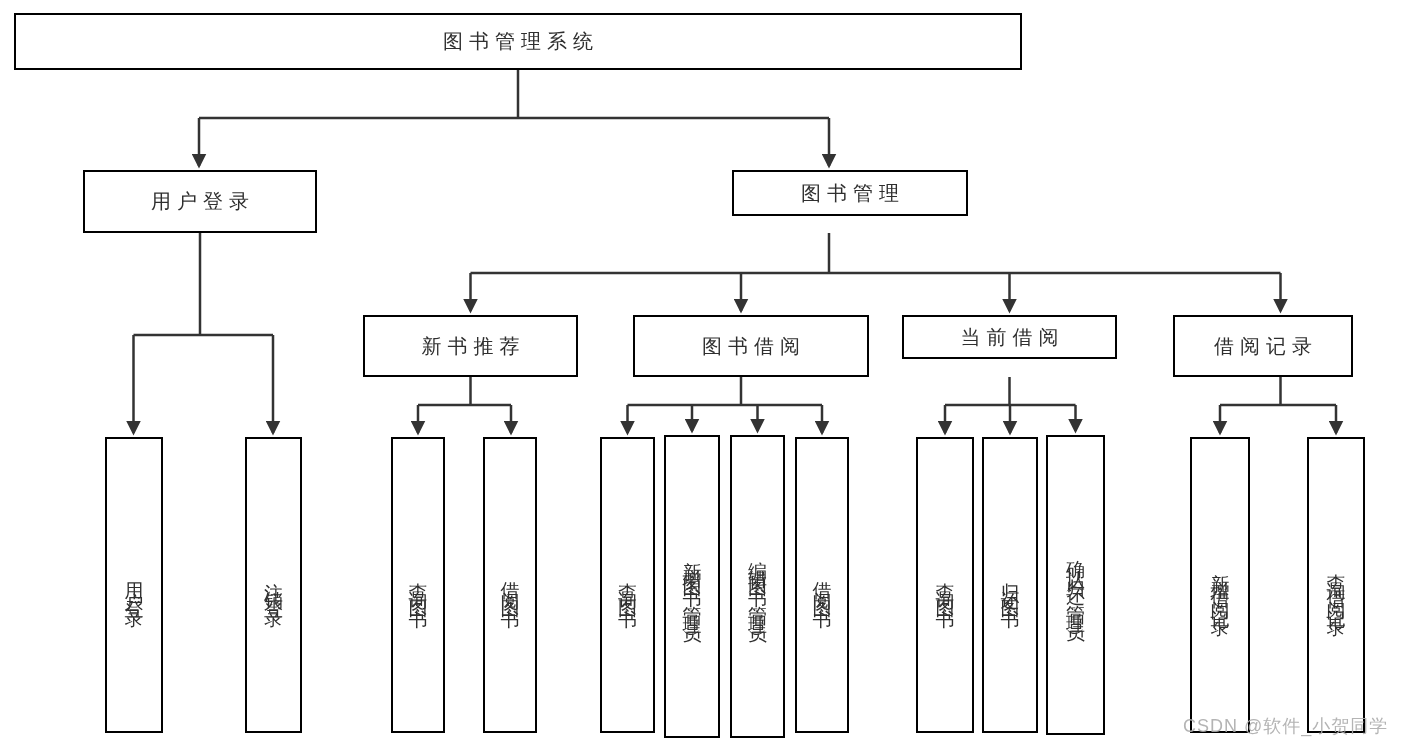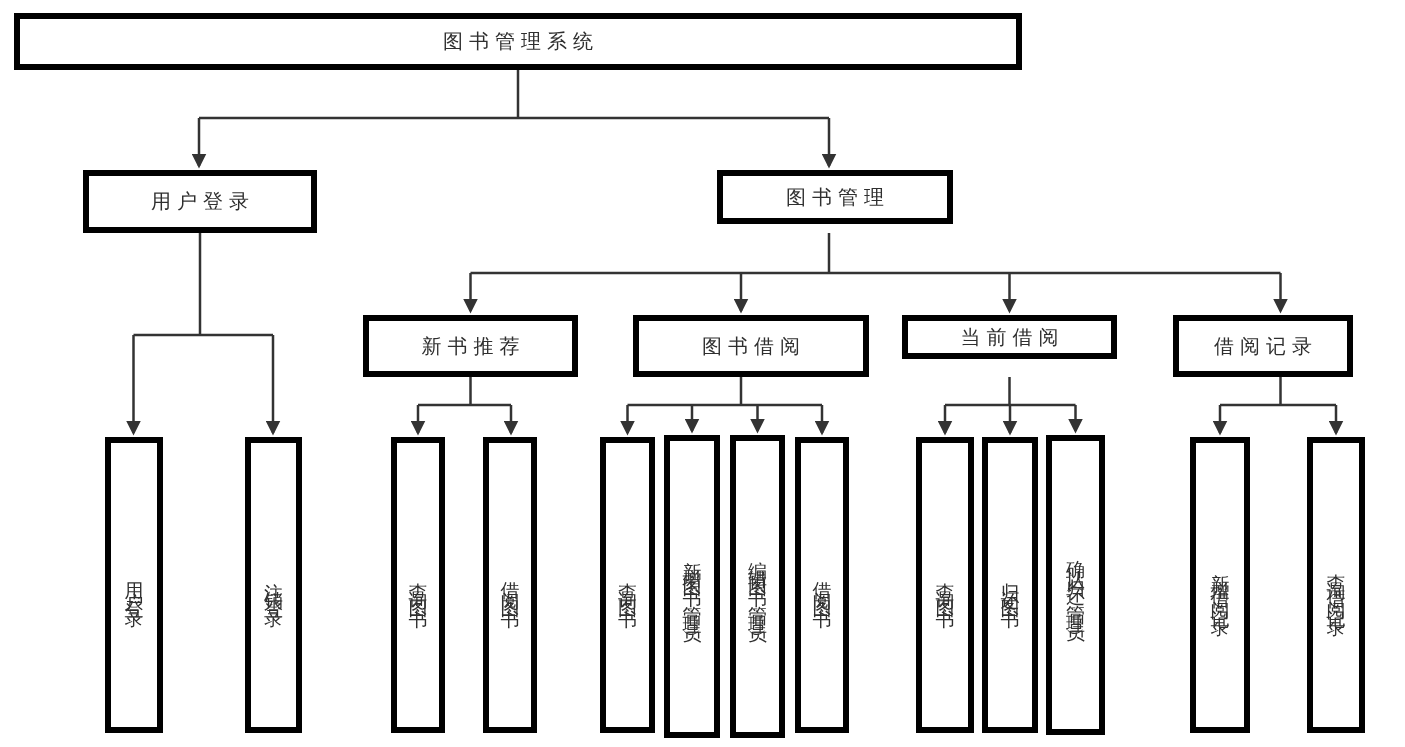--- a/index.html
+++ b/index.html
@@ -17,21 +17,21 @@
   }
   .connectors {
     position: absolute;
     left: 0;
     top: 0;
     z-index: 1;
   }
   .node {
     position: absolute;
     box-sizing: border-box;
-    border: 6px solid #000000;
+    border: 2px solid #000000;
     background: #ffffff;
     display: flex;
     align-items: center;
     justify-content: center;
     z-index: 2;
     color: #2f2f2f;
   }
   .hlabel {
     font-size: 20px;
     letter-spacing: 6px;
@@ -114,21 +114,21 @@
     </g>
   </svg>
 
   <div class="node" style="left:14px;top:13px;width:1008px;height:57px">
     <span class="hlabel">图书管理系统</span>
   </div>
 
   <div class="node" style="left:83px;top:170px;width:234px;height:63px">
     <span class="hlabel">用户登录</span>
   </div>
-  <div class="node" style="left:717px;top:170px;width:236px;height:54px">
+  <div class="node" style="left:732px;top:170px;width:236px;height:46px">
     <span class="hlabel">图书管理</span>
   </div>
 
   <div class="node" style="left:363px;top:315px;width:215px;height:62px">
     <span class="hlabel">新书推荐</span>
   </div>
   <div class="node" style="left:633px;top:315px;width:236px;height:62px">
     <span class="hlabel">图书借阅</span>
   </div>
   <div class="node" style="left:902px;top:315px;width:215px;height:44px">
@@ -175,14 +175,15 @@
     <span class="vlabel">确认归还（管理员）</span>
   </div>
 
   <div class="node" style="left:1190px;top:437px;width:60px;height:296px">
     <span class="vlabel">新增借阅记录</span>
   </div>
   <div class="node" style="left:1307px;top:437px;width:58px;height:296px">
     <span class="vlabel">查询借阅记录</span>
   </div>
 
+  <div class="watermark">CSDN @软件_小贺同学</div>
 
 </div>
 
 </body></html>

